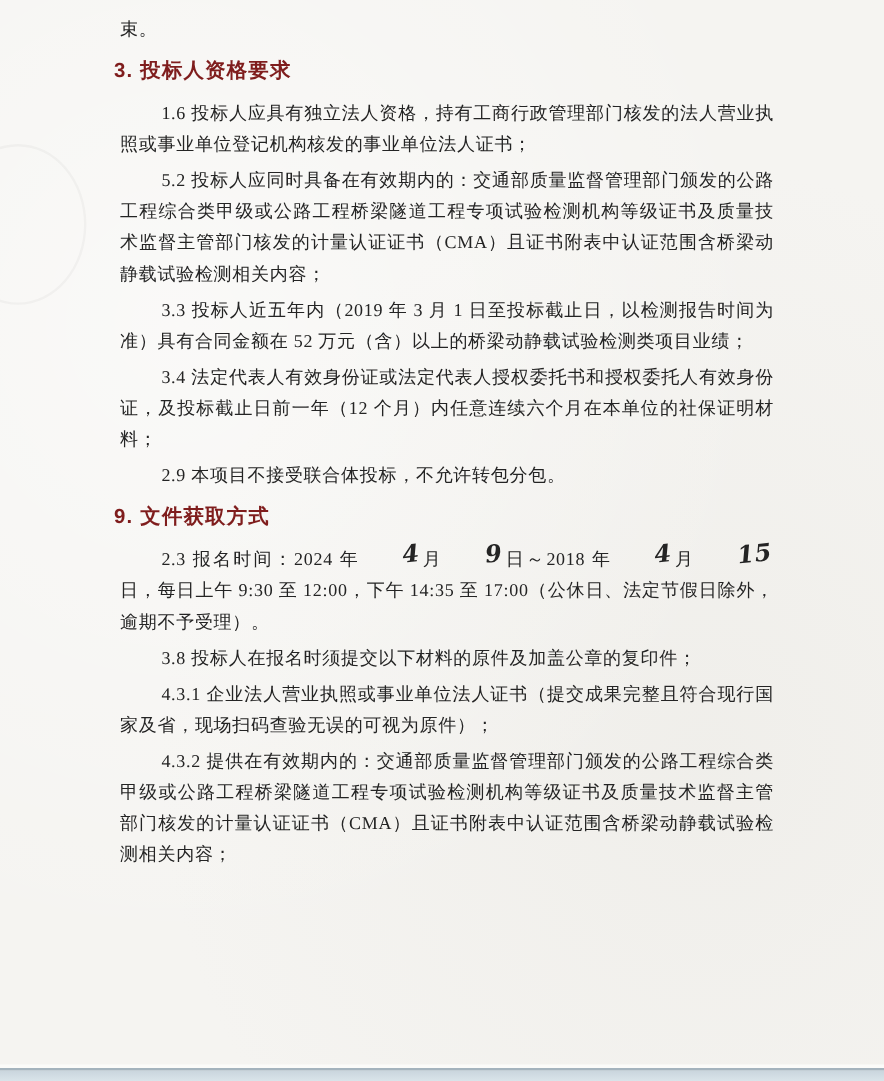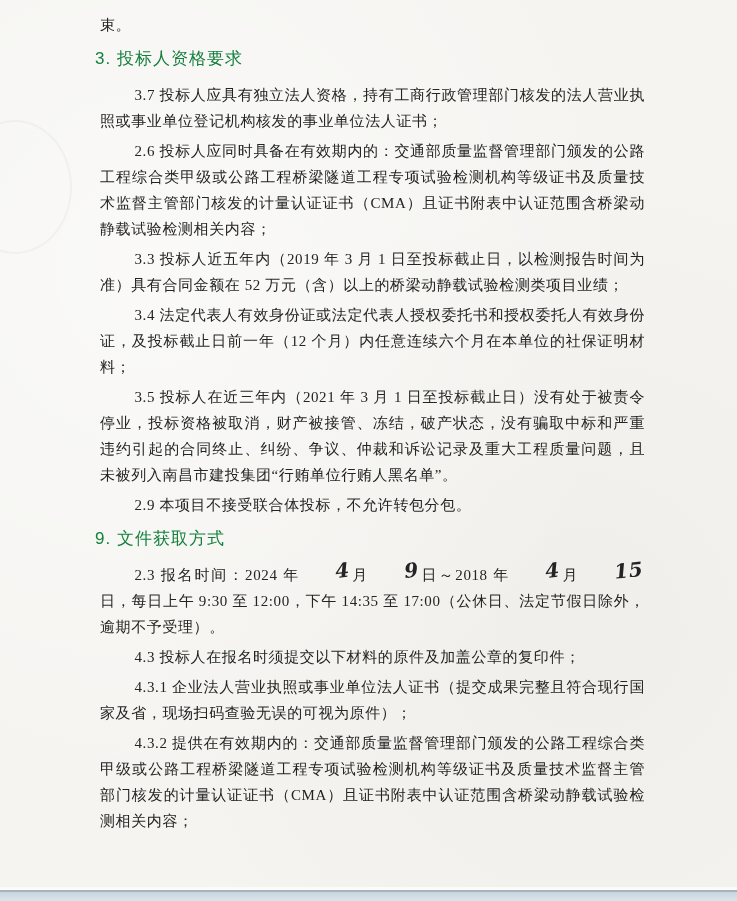--- a/index.html
+++ b/index.html
@@ -28,24 +28,24 @@
   p.para {
     margin: 0 0 4px 0;
     text-indent: 2.3em;
   }
   p.cont {
     margin: 0 0 8px 0;
     text-indent: 0;
   }
   h3.heading {
     font-family: "Liberation Sans", "DejaVu Sans", sans-serif;
-    font-weight: 400;
+    font-weight: 700;
     font-size: 17px;
     letter-spacing: 1px;
-    color: #15803d;
+    color: #7f1d1d;
     margin: 10px 0 12px -5px;
     line-height: 22px;
     text-align: left;
   }
   .hw {
     display: inline-block;
     font-family: "DejaVu Serif", serif;
     font-style: italic;
     font-weight: 700;
     font-size: 20px;
@@ -80,29 +80,28 @@
     background: linear-gradient(#c9d5dd, #dae4ea);
     border-top: 2px solid #a4b3bd;
   }
 </style>
 </head>
 <body>
 
 <div class="content">
   <p class="cont">束。</p>
   <h3 class="heading">3. 投标人资格要求</h3>
-  <p class="para">3.7 投标人应具有独立法人资格，持有工商行政管理部门核发的法人营业执照或事业单位登记机构核发的事业单位法人证书；</p>
-  <p class="para">2.6 投标人应同时具备在有效期内的：交通部质量监督管理部门颁发的公路工程综合类甲级或公路工程桥梁隧道工程专项试验检测机构等级证书及质量技术监督主管部门核发的计量认证证书（CMA）且证书附表中认证范围含桥梁动静载试验检测相关内容；</p>
+  <p class="para">1.6 投标人应具有独立法人资格，持有工商行政管理部门核发的法人营业执照或事业单位登记机构核发的事业单位法人证书；</p>
+  <p class="para">5.2 投标人应同时具备在有效期内的：交通部质量监督管理部门颁发的公路工程综合类甲级或公路工程桥梁隧道工程专项试验检测机构等级证书及质量技术监督主管部门核发的计量认证证书（CMA）且证书附表中认证范围含桥梁动静载试验检测相关内容；</p>
   <p class="para">3.3 投标人近五年内（2019 年 3 月 1 日至投标截止日，以检测报告时间为准）具有合同金额在 52 万元（含）以上的桥梁动静载试验检测类项目业绩；</p>
   <p class="para">3.4 法定代表人有效身份证或法定代表人授权委托书和授权委托人有效身份证，及投标截止日前一年（12 个月）内任意连续六个月在本单位的社保证明材料；</p>
-  <p class="para">3.5 投标人在近三年内（2021 年 3 月 1 日至投标截止日）没有处于被责令停业，投标资格被取消，财产被接管、冻结，破产状态，没有骗取中标和严重违约引起的合同终止、纠纷、争议、仲裁和诉讼记录及重大工程质量问题，且未被列入南昌市建投集团“行贿单位行贿人黑名单”。</p>
   <p class="para">2.9 本项目不接受联合体投标，不允许转包分包。</p>
   <h3 class="heading">9. 文件获取方式</h3>
   <p class="para"><span>2.3 报名时间：2024 年</span><span class="hw">4</span><span>月</span><span class="hw">9</span><span>日～2018 年</span><span class="hw">4</span><span>月</span><span class="hw">15</span><span>日，每日上午 9:30 至 12:00，下午 14:35 至 17:00（公休日、法定节假日除外，逾期不予受理）。</span></p>
-  <p class="para">4.3 投标人在报名时须提交以下材料的原件及加盖公章的复印件；</p>
+  <p class="para">3.8 投标人在报名时须提交以下材料的原件及加盖公章的复印件；</p>
   <p class="para">4.3.1 企业法人营业执照或事业单位法人证书（提交成果完整且符合现行国家及省，现场扫码查验无误的可视为原件）；</p>
   <p class="para">4.3.2 提供在有效期内的：交通部质量监督管理部门颁发的公路工程综合类甲级或公路工程桥梁隧道工程专项试验检测机构等级证书及质量技术监督主管部门核发的计量认证证书（CMA）且证书附表中认证范围含桥梁动静载试验检测相关内容；</p>
 
 </div>
 
 <div class="scan-arc"></div>
 <div class="bottom-strip"></div>
 <div class="bottom-band"></div>
 
 </body></html>

